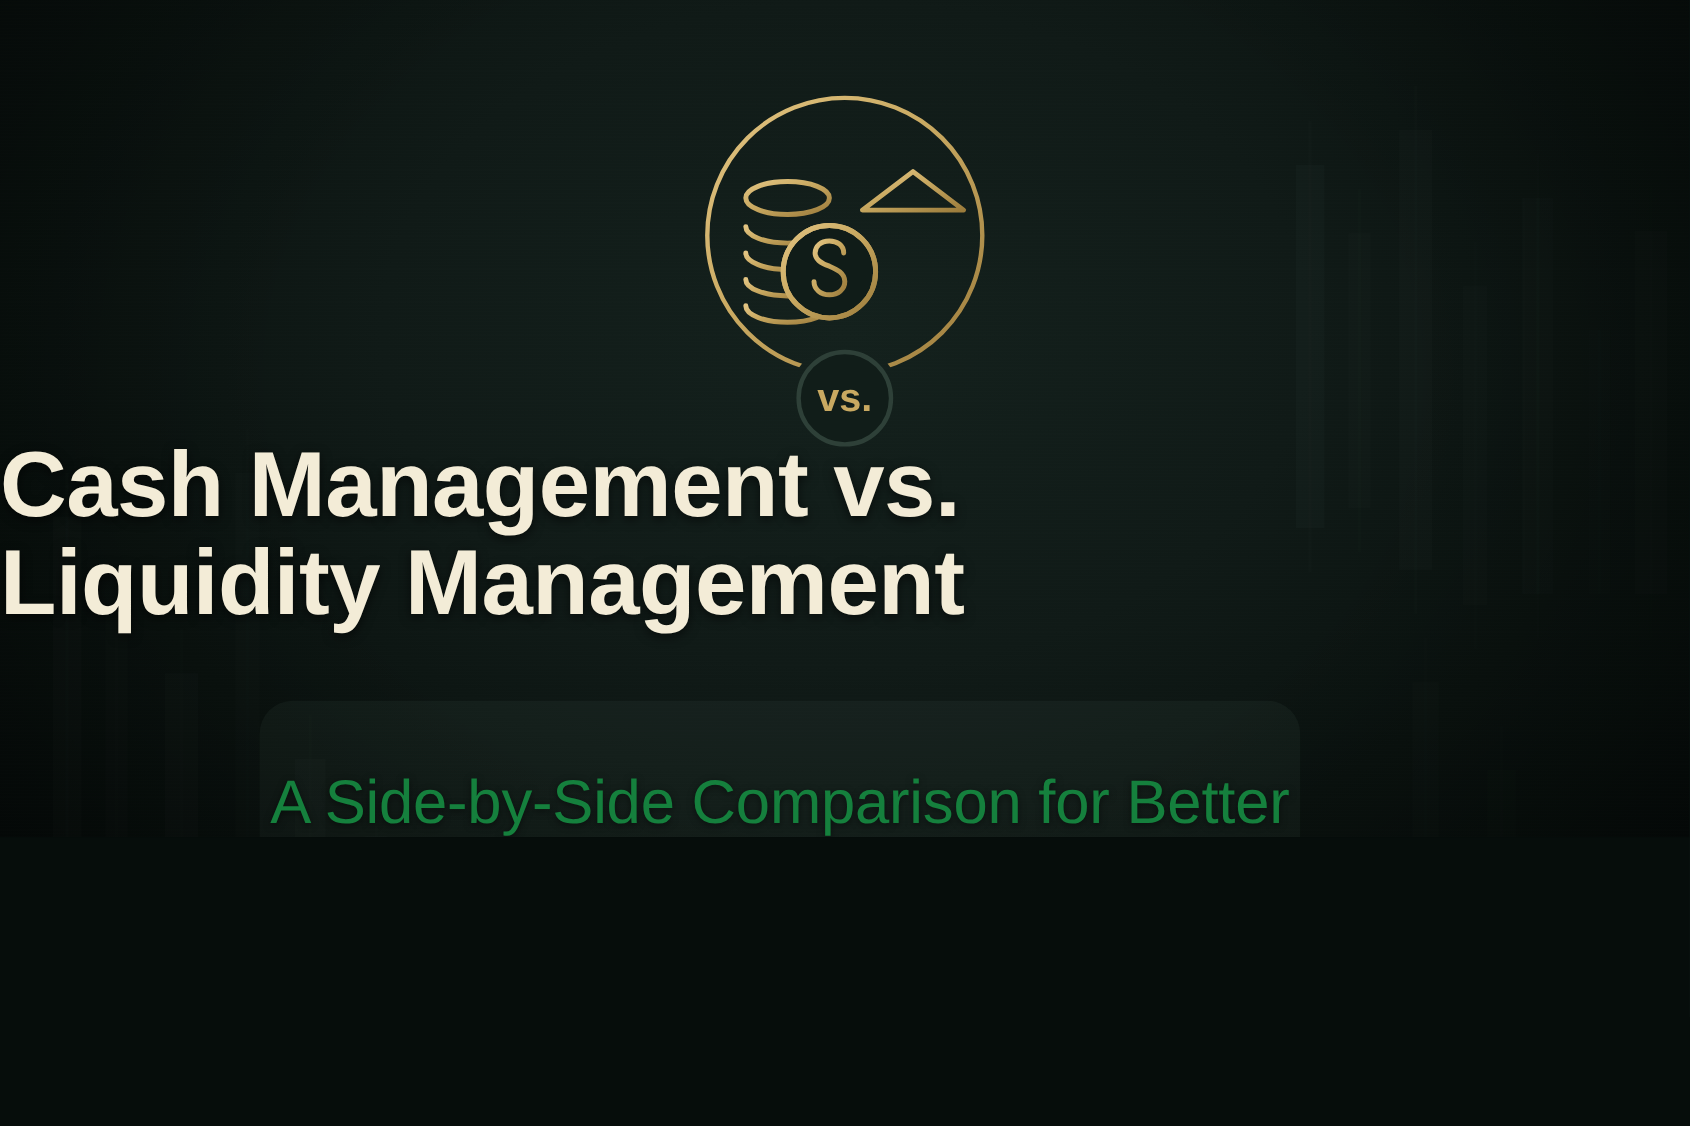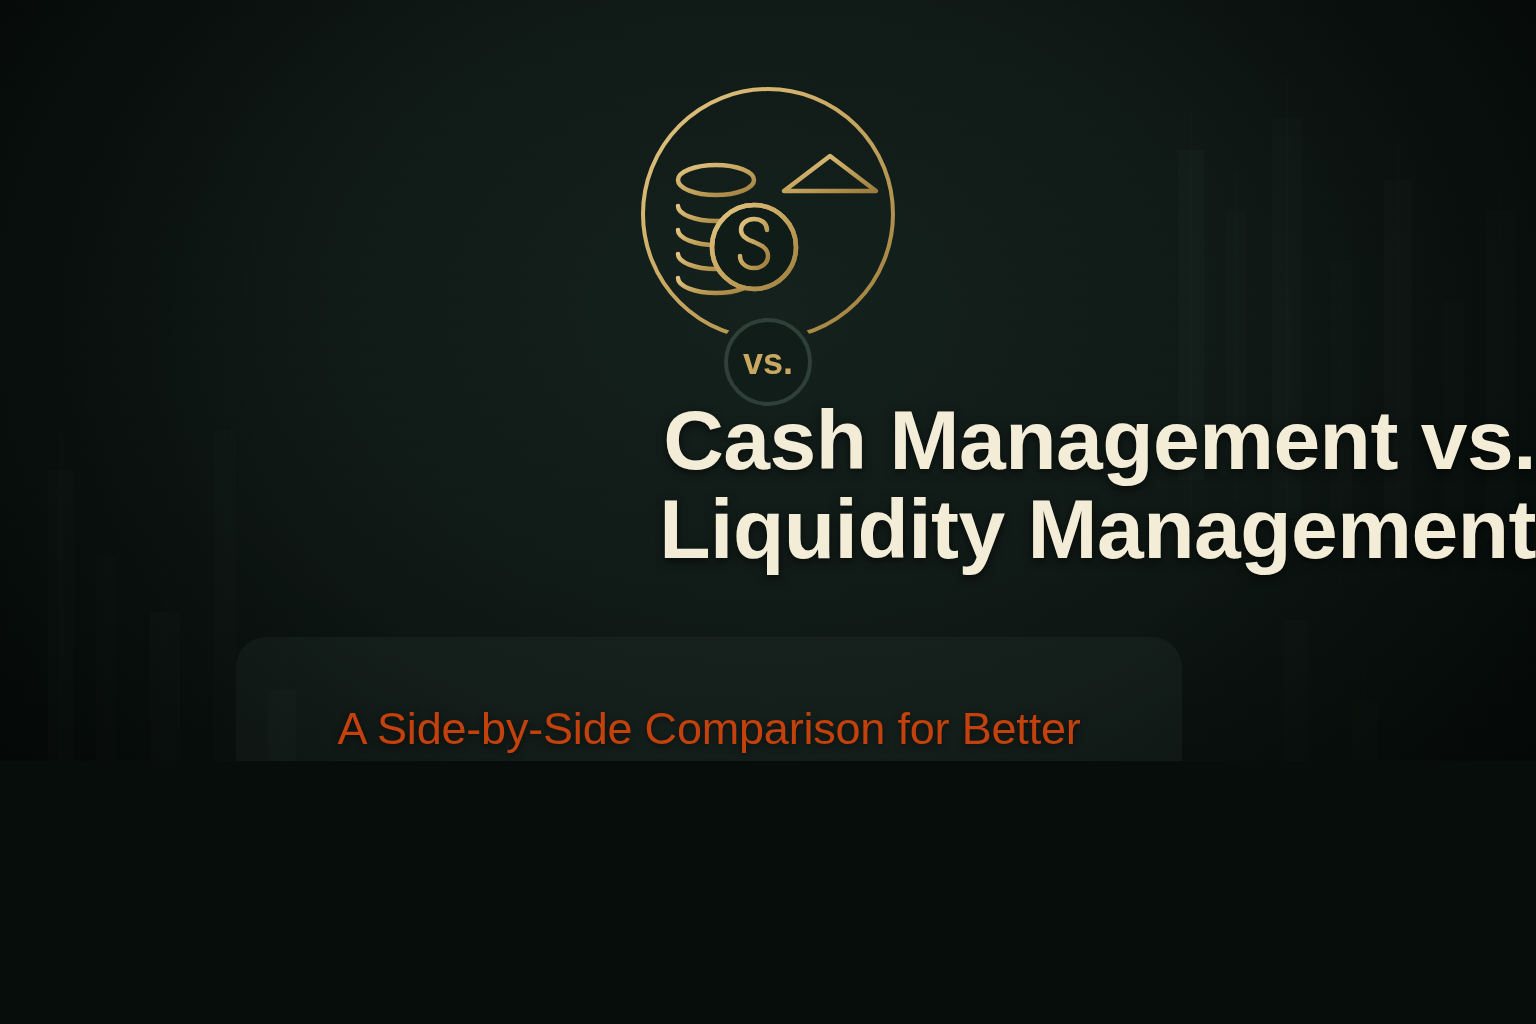--- a/index.html
+++ b/index.html
@@ -57,21 +57,21 @@
     height: 330px;
   }
   .emblem svg { display: block; }
 
   
   .title-block {
     position: absolute;
     left: 0;
     right: 0;
     top: 396px;
-    text-align: right;
+    text-align: left;
   }
   .title-line {
     display: block;
     color: #f3ecd7;
     font-size: 84px;
     line-height: 1.06;
     font-weight: 700;
     letter-spacing: -0.5px;
     text-shadow: 0 3px 10px rgba(0,0,0,0.60);
   }
@@ -86,22 +86,22 @@
     border-radius: 30px;
     background: rgba(176, 221, 206, 0.045);
     display: flex;
     flex-direction: column;
     align-items: center;
     justify-content: center;
     box-sizing: border-box;
   }
   .subtitle-line {
     display: block;
-    color: #c2410c;
-    font-size: 45px;
+    color: #15803d;
+    font-size: 56px;
     line-height: 1.42;
     font-weight: 400;
     letter-spacing: -0.2px;
     text-shadow: 0 2px 7px rgba(0,0,0,0.5);
     white-space: nowrap;
   }
 </style>
 </head>
 <body>
 

